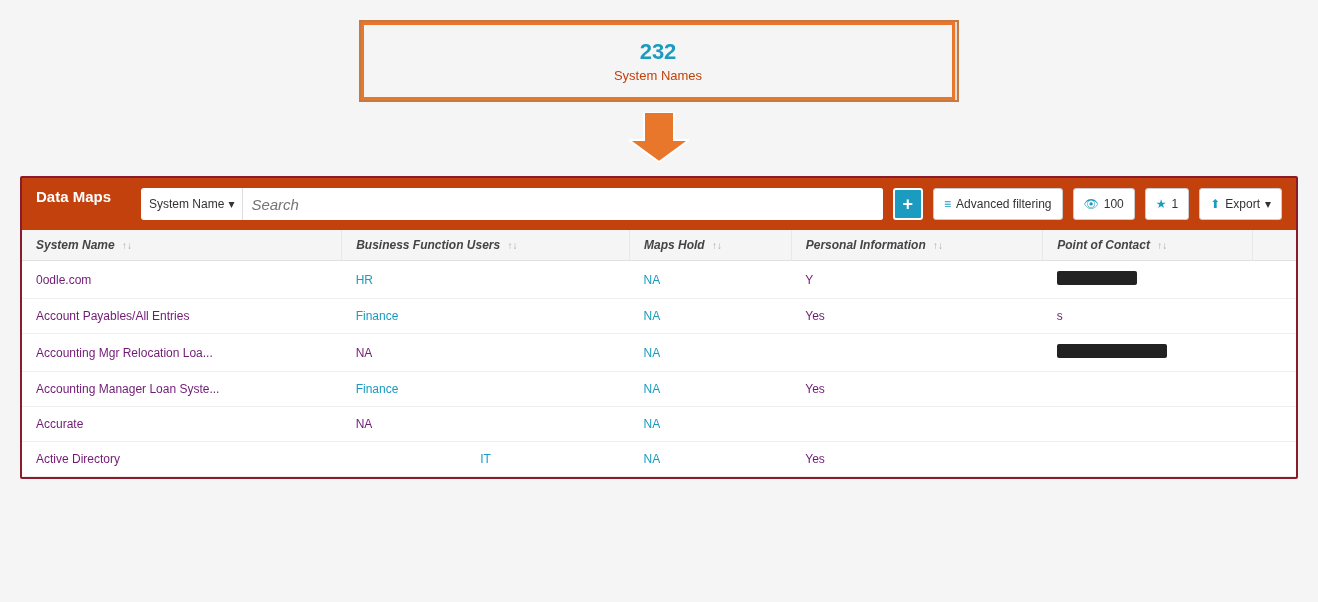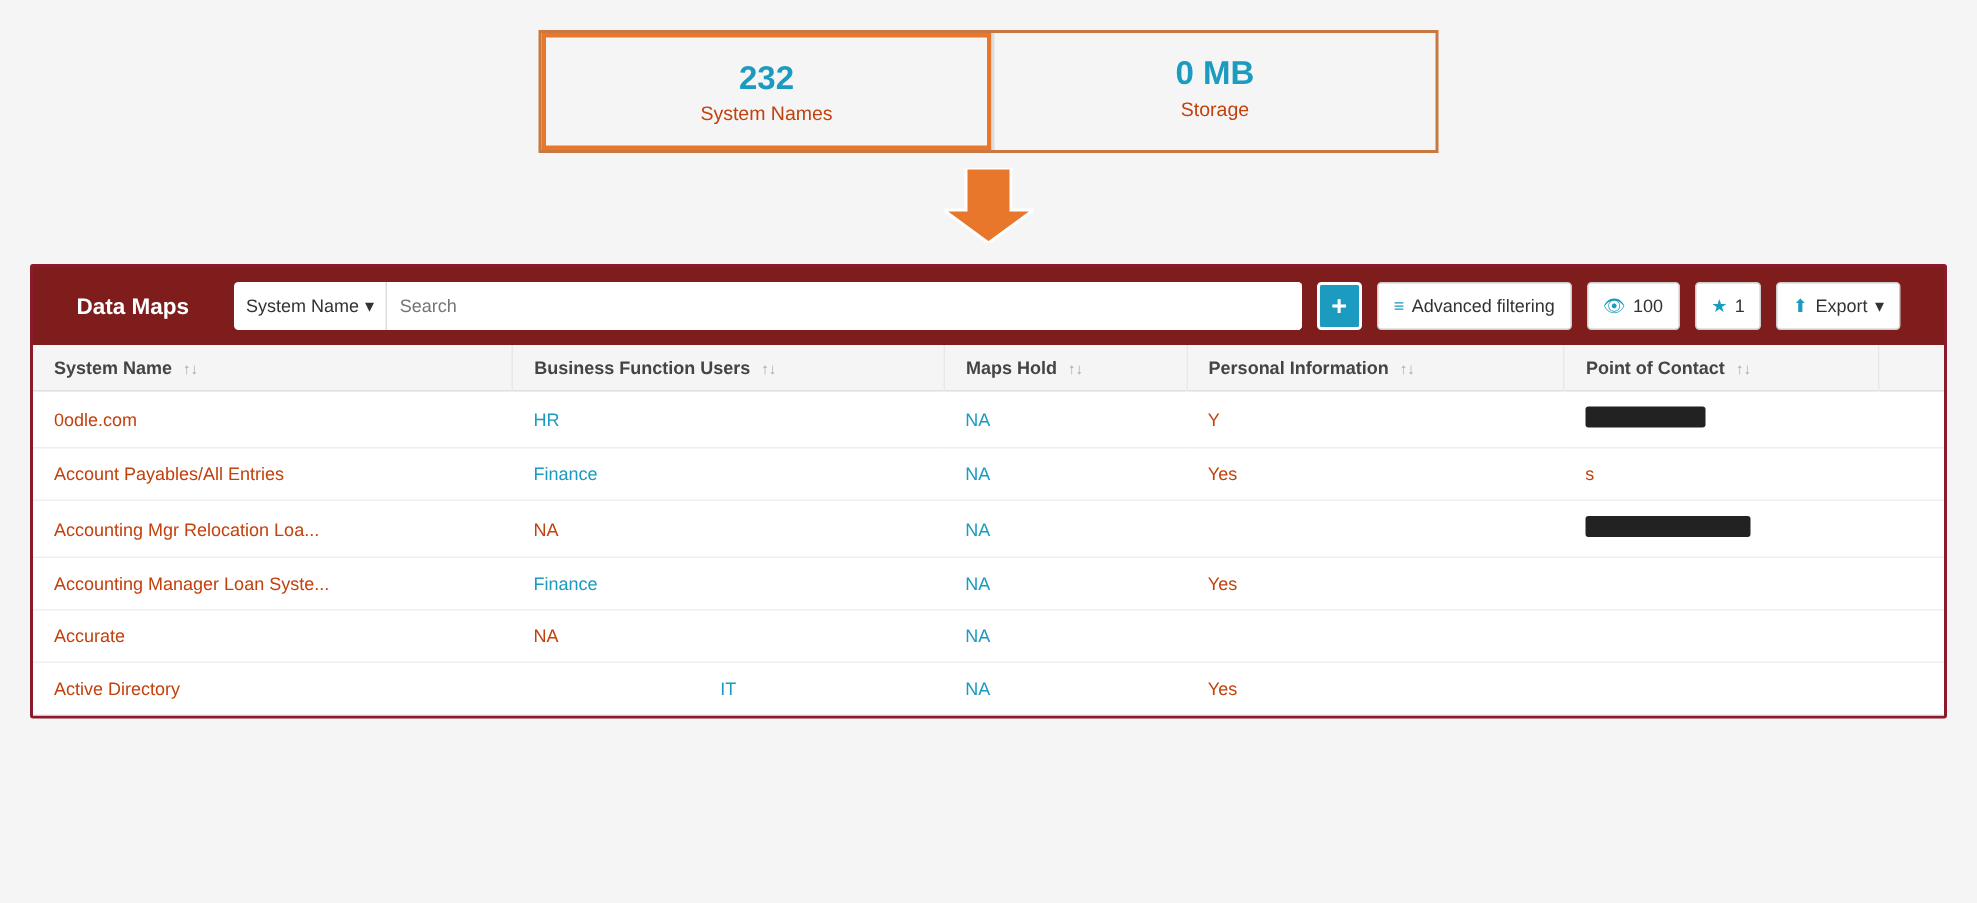--- a/index.html
+++ b/index.html
@@ -58,24 +58,23 @@
 
     
     .data-maps-section {
       border: 2px solid #8b1a2a;
       background: #fff;
       border-radius: 2px;
     }
 
     
     .table-header-bar {
-      background: #7f1d1d;
-      display: flex;
-      align-items: center;
-      padding: 10px 29px;
+      background: #c2410c;
+      display: flex;
+      padding: 10px 14px;
       gap: 10px;
     }
     .table-title {
       color: #fff;
       font-size: 15px;
       font-weight: bold;
       margin-right: 20px;
       white-space: nowrap;
     }
     .search-bar {
@@ -95,25 +94,26 @@
       font-size: 12px;
       color: #333;
       cursor: pointer;
       white-space: nowrap;
       height: 100%;
       gap: 4px;
     }
     .search-input {
       border: none;
       outline: none;
-      font-size: 12px;
+      font-size: 15px;
       color: #999;
       padding: 0 8px;
       flex: 1;
       height: 100%;
+      font-style: italic;
     }
     .header-btn {
       background: #fff;
       border: 1px solid #ccc;
       border-radius: 3px;
       padding: 4px 10px;
       font-size: 12px;
       color: #333;
       cursor: pointer;
       display: flex;
@@ -133,20 +133,21 @@
     }
 
     
     .data-table {
       width: 100%;
       border-collapse: collapse;
     }
     .data-table thead tr {
       background: #f5f5f5;
       border-bottom: 1px solid #e0e0e0;
+      font-style: italic;
     }
     .data-table thead th {
       text-align: left;
       padding: 8px 14px;
       font-size: 12px;
       font-weight: 600;
       color: #444;
       border-right: 1px solid #e8e8e8;
       white-space: nowrap;
     }
@@ -157,21 +158,21 @@
       color: #aaa;
       font-size: 10px;
       margin-left: 4px;
     }
     .data-table tbody tr {
       border-bottom: 1px solid #efefef;
     }
     .data-table tbody td {
       padding: 10px 14px;
       font-size: 12px;
-      color: #c2410c;
+      color: #701a75;
     }
     .td-link {
       color: #1a9bbf;
       cursor: pointer;
     }
     .redacted-bar {
       display: inline-block;
       background: #222;
       height: 14px;
       border-radius: 2px;
@@ -180,24 +181,20 @@
 </head>
 <body>
 
 <div class="stats-container">
   <div class="stats-box">
     <div class="stat-item active">
       <div class="stat-number">232</div>
       <div class="stat-label">System Names</div>
     </div>
     <div class="stat-divider"></div>
-    <div class="stat-item">
-      <div class="stat-number">0 MB</div>
-      <div class="stat-label">Storage</div>
-    </div>
   </div>
 </div>
 
 <div class="arrow-container">
   <svg class="down-arrow-svg" viewBox="0 0 60 50" xmlns="http://www.w3.org/2000/svg">
     <polygon points="15,0 45,0 45,28 60,28 30,50 0,28 15,28" fill="#e8762b" stroke="white" stroke-width="2"></polygon>
   </svg>
 </div>
 
 <div class="data-maps-section">

